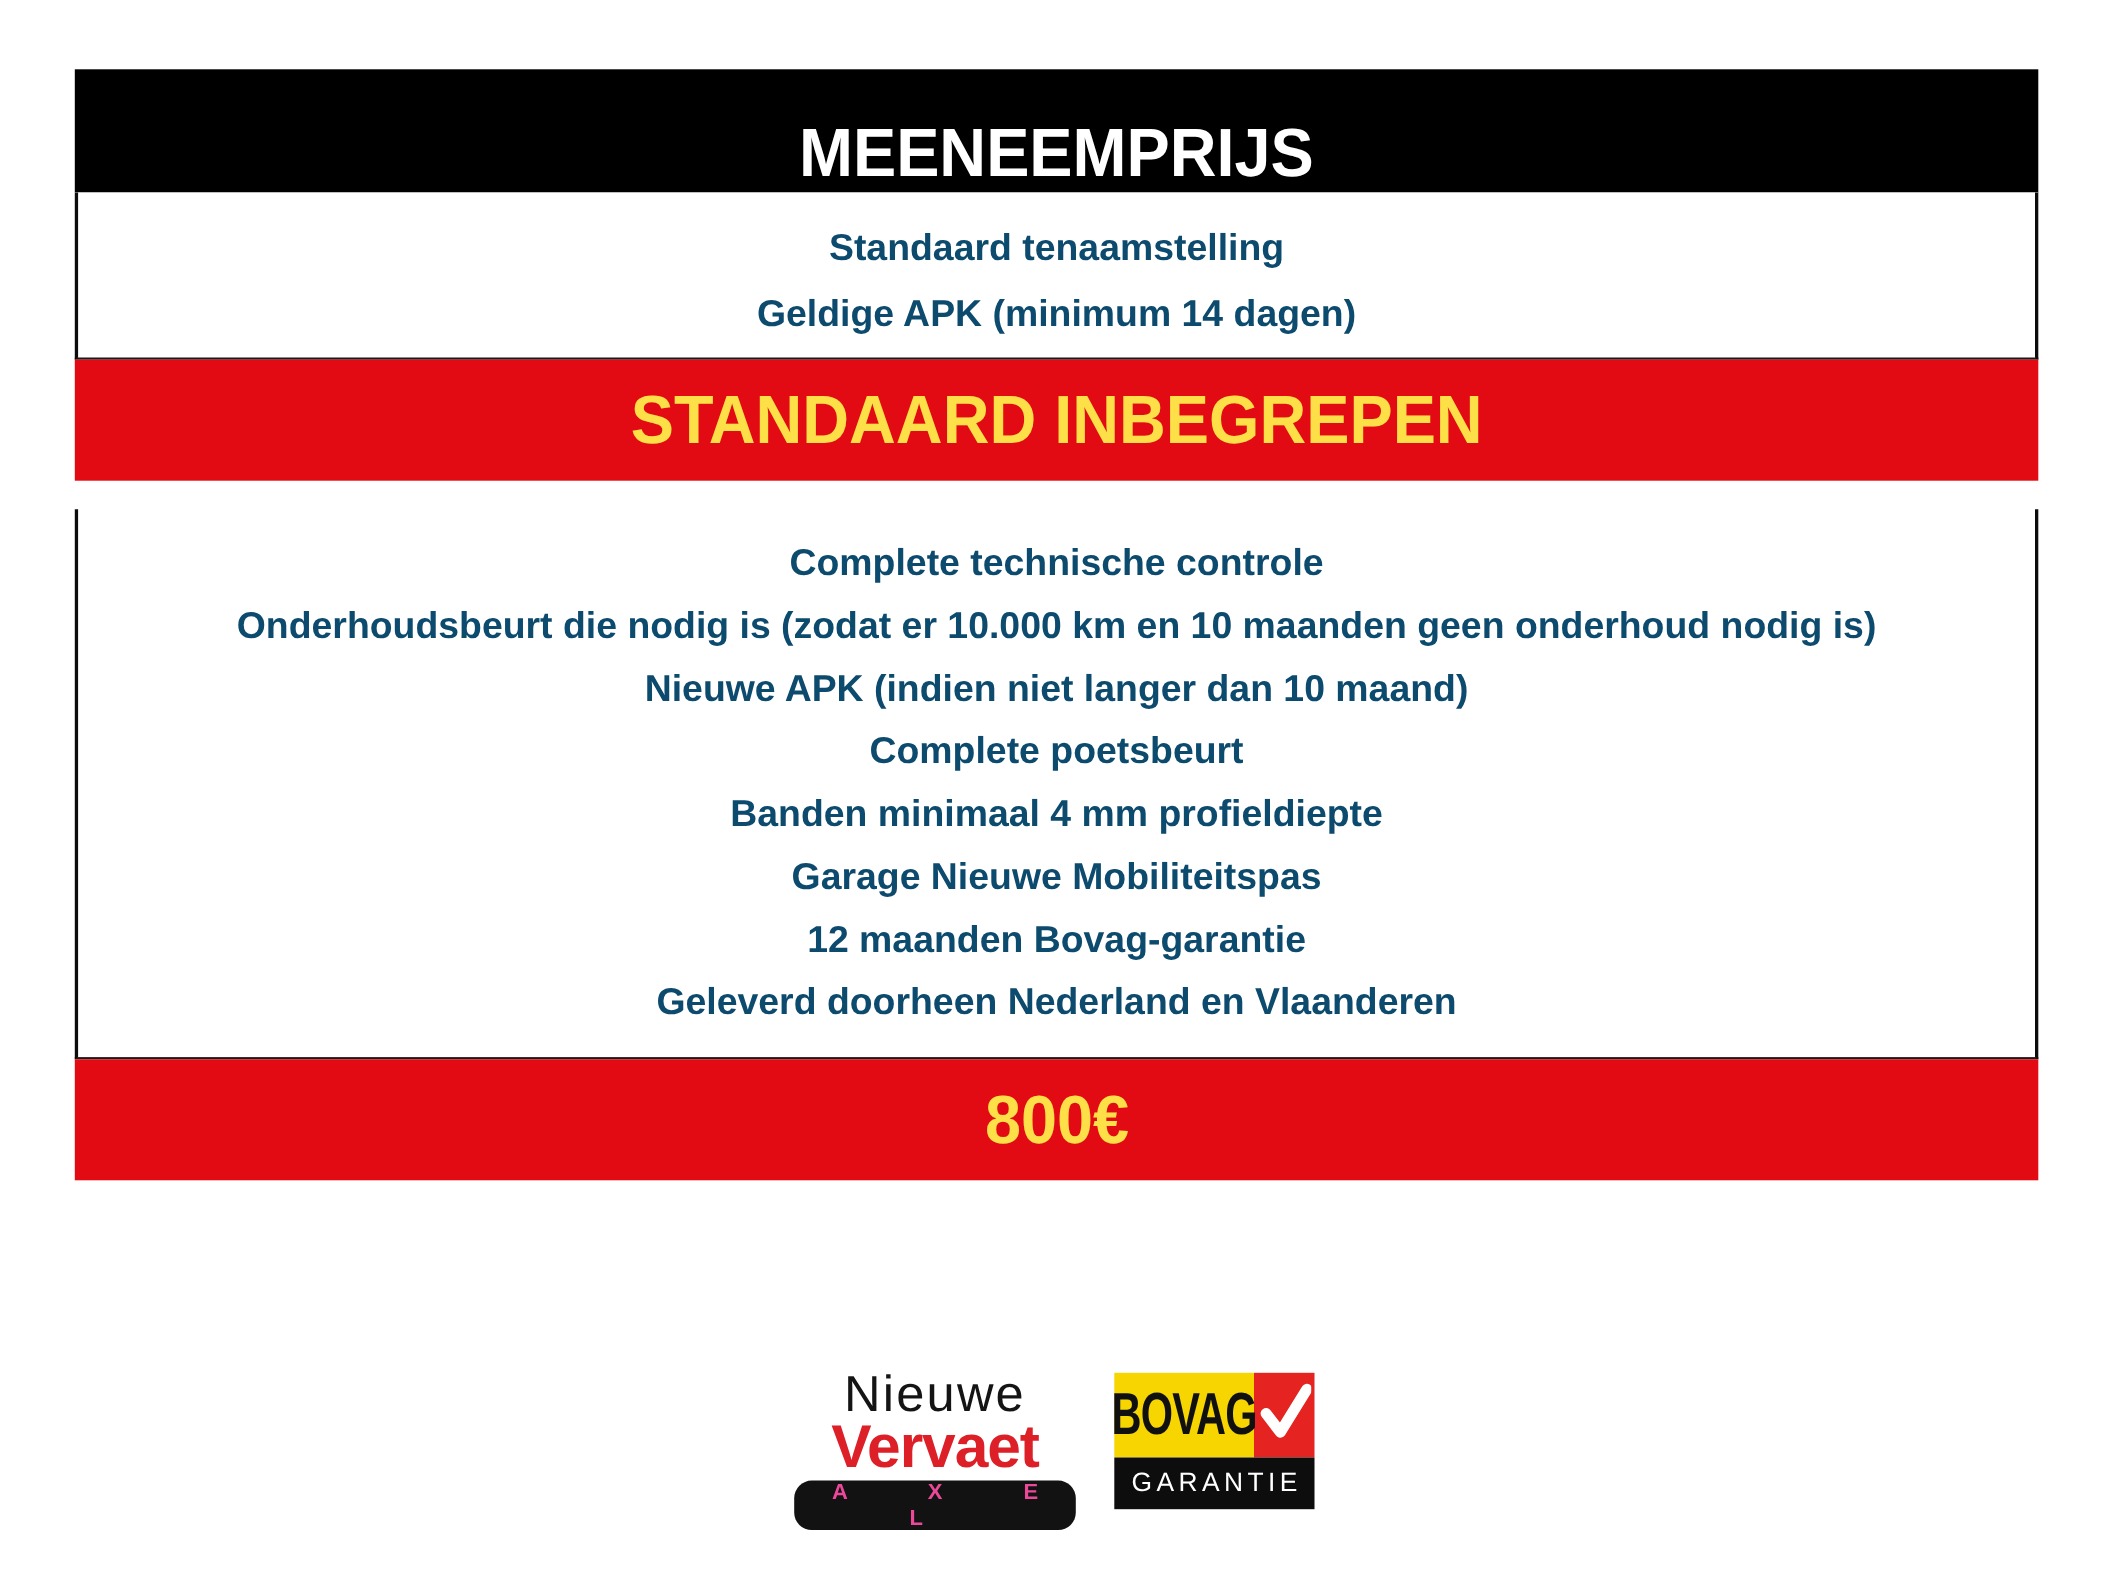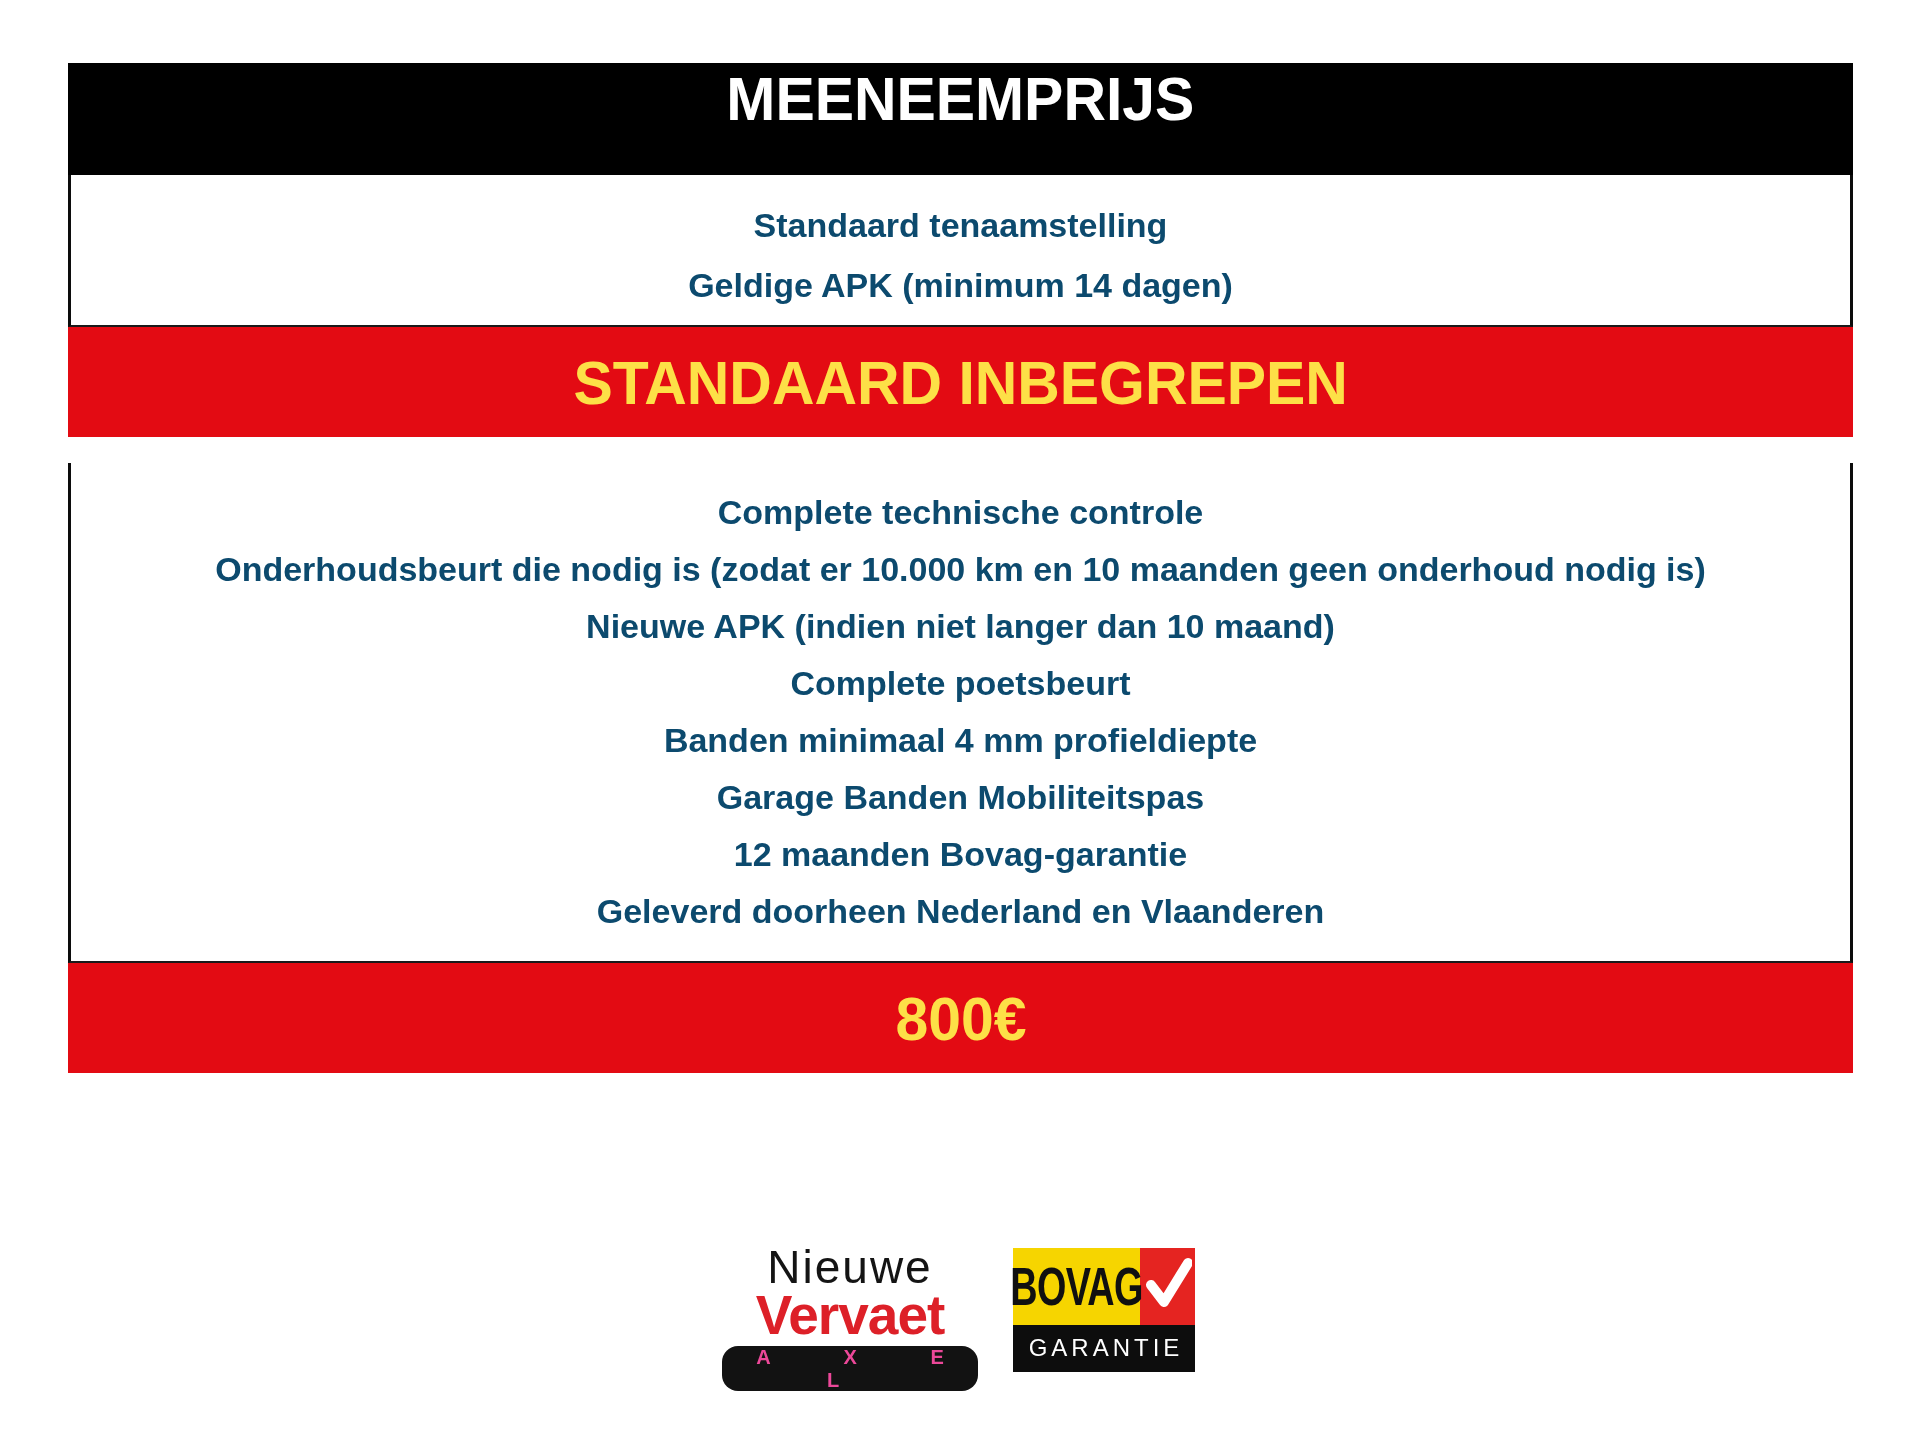--- a/index.html
+++ b/index.html
@@ -4,21 +4,21 @@
 <title>Meeneemprijs poster</title>
 <style>
   html,body { margin:0; padding:0; background:#ffffff; }
   .canvas {
     position:relative; width:1920px; height:1439px; background:#ffffff;
     font-family:"Liberation Sans", sans-serif; overflow:hidden;
   }
   .card { position:absolute; left:68px; width:1785px; }
   .card-header {
     height:112px; background:var(--bar-black,#000);
-    display:flex; align-items:flex-start; justify-content:center;
+    display:flex; align-items:flex-end; justify-content:center;
     color:#ffffff; font-size:62px; font-weight:bold; letter-spacing:0px;
     transform-origin:center; 
   }
   .card-header span { display:inline-block; transform:scaleX(0.95); }
   .card-body {
     box-sizing:border-box; background:#ffffff;
     border-left:3px solid #0c0c0c; border-right:3px solid #0c0c0c; border-bottom:2px solid #1a1a1a;
   }
   .card1-body { height:152px; padding-top:20px; }
   .card1-body .body-line { line-height:60px; }
@@ -92,21 +92,21 @@
     </div>
   </div>
 
   <div class="card" id="card-bovag">
     <div class="card-body card2-body">
       <div class="body-line">Complete technische controle</div>
       <div class="body-line">Onderhoudsbeurt die nodig is (zodat er 10.000 km en 10 maanden geen onderhoud nodig is)</div>
       <div class="body-line">Nieuwe APK (indien niet langer dan 10 maand)</div>
       <div class="body-line">Complete poetsbeurt</div>
       <div class="body-line">Banden minimaal 4 mm profieldiepte</div>
-      <div class="body-line">Garage Banden Mobiliteitspas</div>
+      <div class="body-line">Garage Nieuwe Mobiliteitspas</div>
       <div class="body-line">12 maanden Bovag-garantie</div>
       <div class="body-line">Geleverd doorheen Nederland en Vlaanderen</div>
     </div>
     <div class="card-footer">
       <span>800€</span>
     </div>
   </div>
 
   <div class="logos">
 

